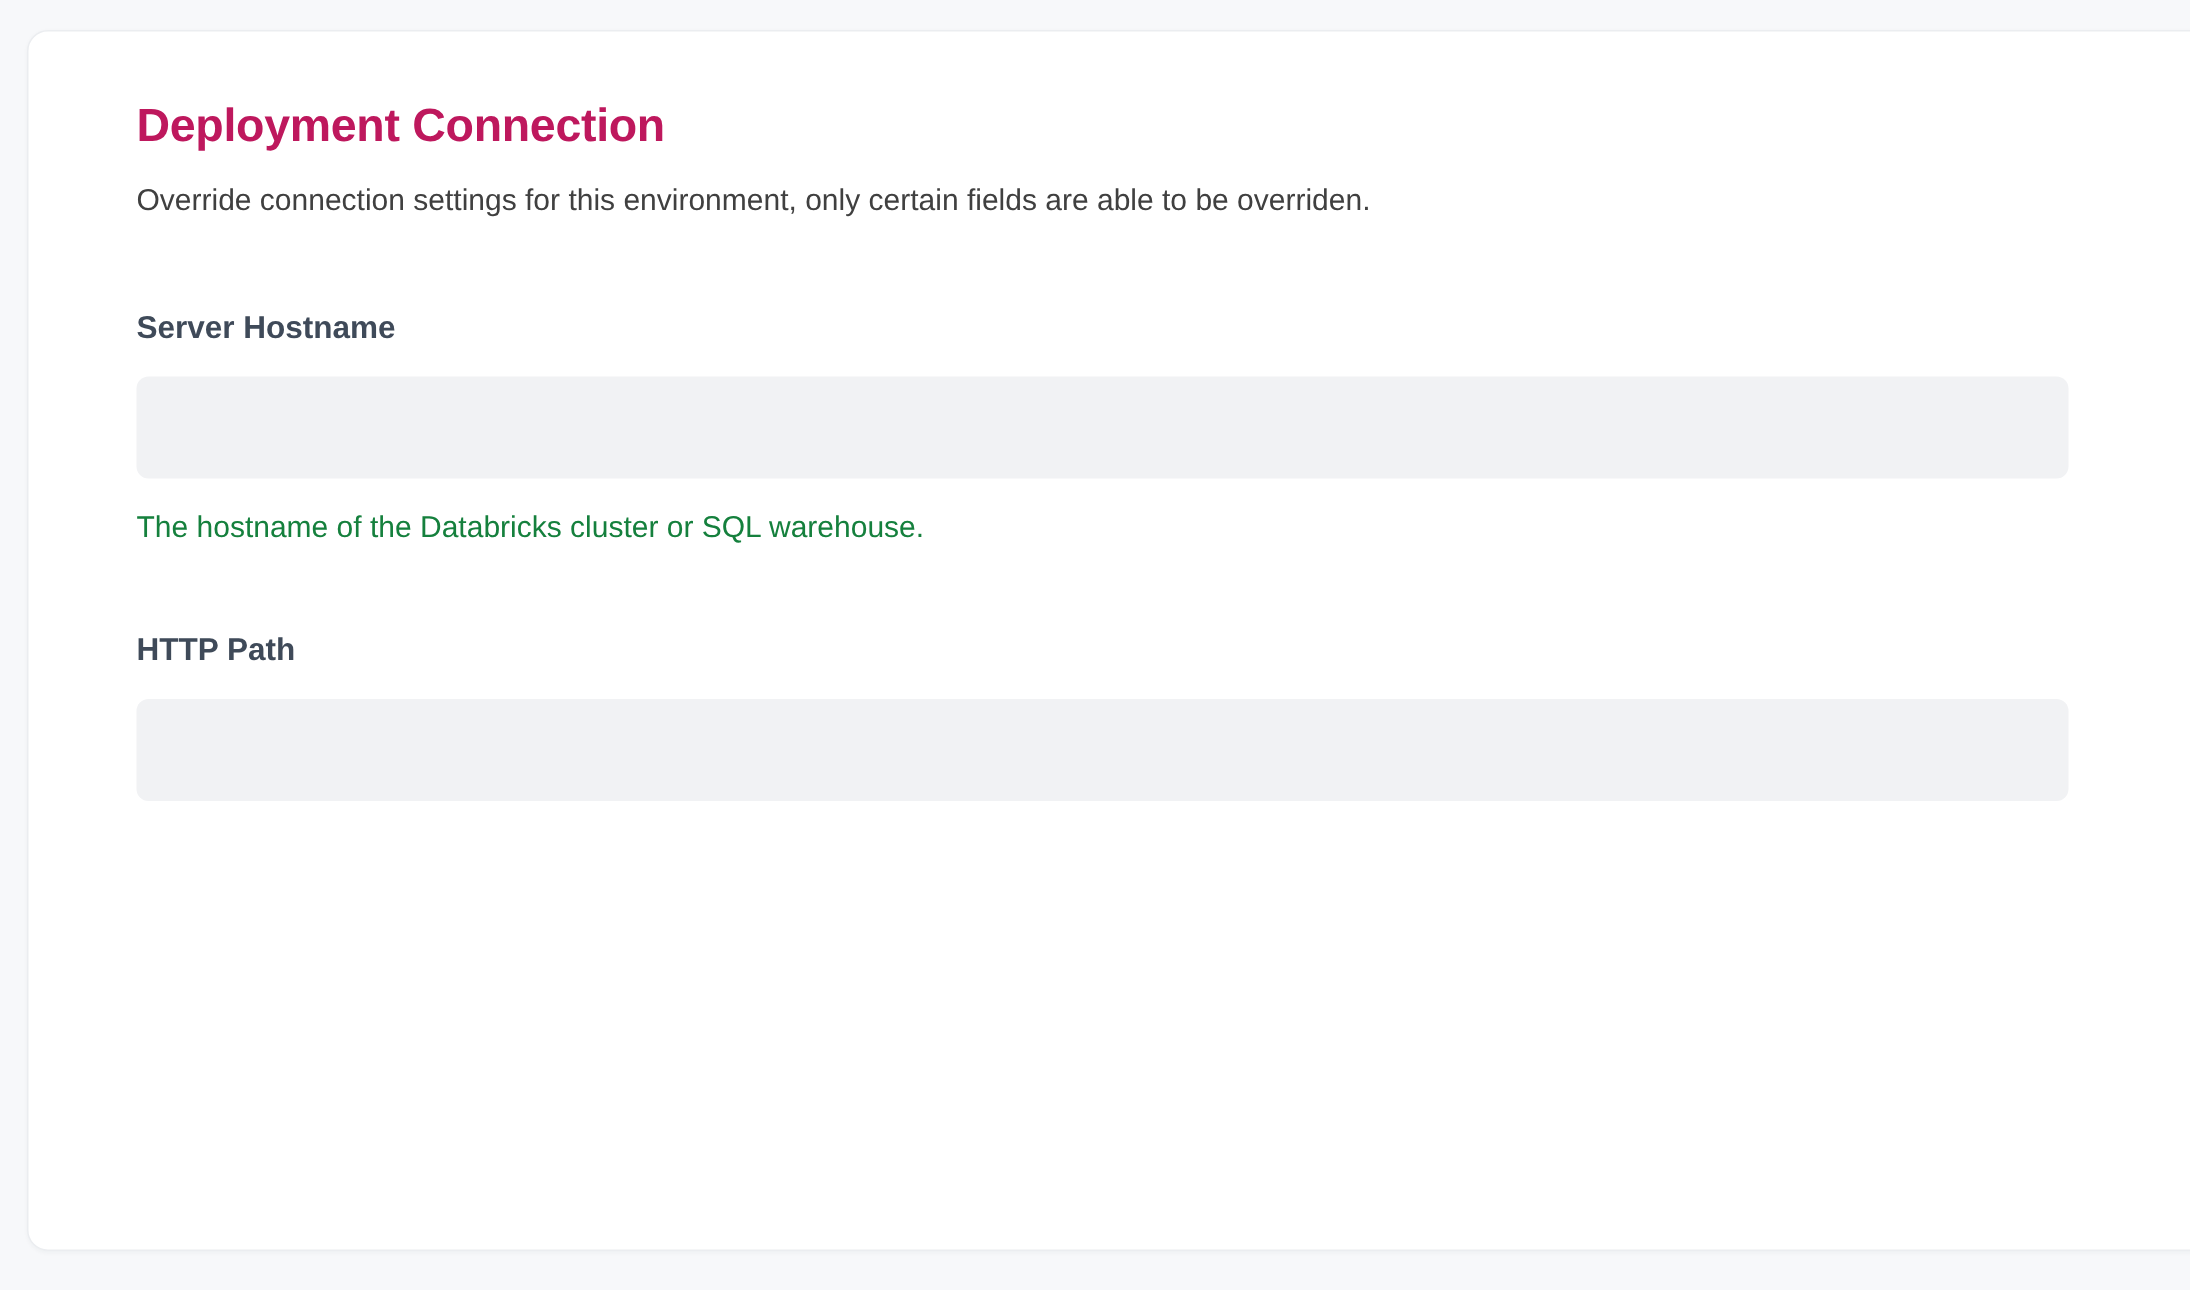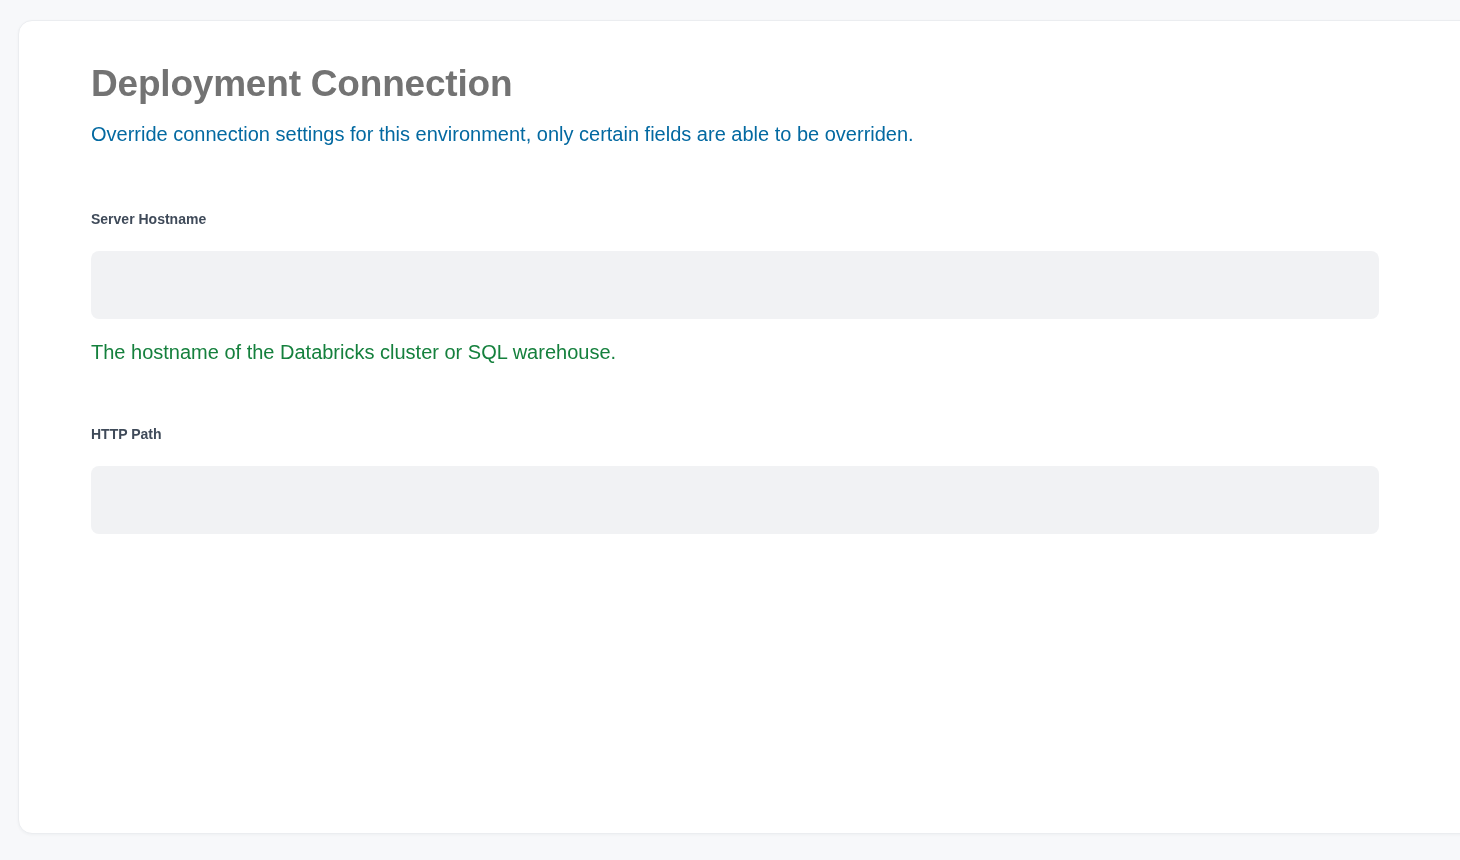--- a/index.html
+++ b/index.html
@@ -18,47 +18,47 @@
     height: 814px;
     background: #ffffff;
     border: 1px solid #ebedf0;
     border-radius: 14px;
     box-shadow: 0 1px 3px rgba(30, 40, 60, 0.04);
     padding: 42px 0 0 72px;
   }
   .content { width: 1288px; }
 
   .page-title {
-    font-size: 37px;
+    font-size: 31px;
     line-height: 42px;
     font-weight: 700;
-    color: #737373;
+    color: #be185d;
     letter-spacing: -0.2px;
     margin-bottom: 16px;
   }
   .page-subtitle {
     font-size: 20px;
     line-height: 27px;
     font-weight: 400;
-    color: #0369a1;
+    color: #404040;
     margin-bottom: 60px;
   }
 
   .field { margin-bottom: 57px; }
   .field:last-child { margin-bottom: 0; }
 
   .label-row {
     display: flex;
     justify-content: space-between;
     align-items: baseline;
     line-height: 22px;
     margin-bottom: 21px;
   }
   .field-label {
-    font-size: 14px;
+    font-size: 21px;
     font-weight: 700;
     color: #3f4a59;
   }
   .optional-tag {
     font-size: 17.5px;
     font-weight: 700;
     color: #969eab;
   }
 
   .text-input {

